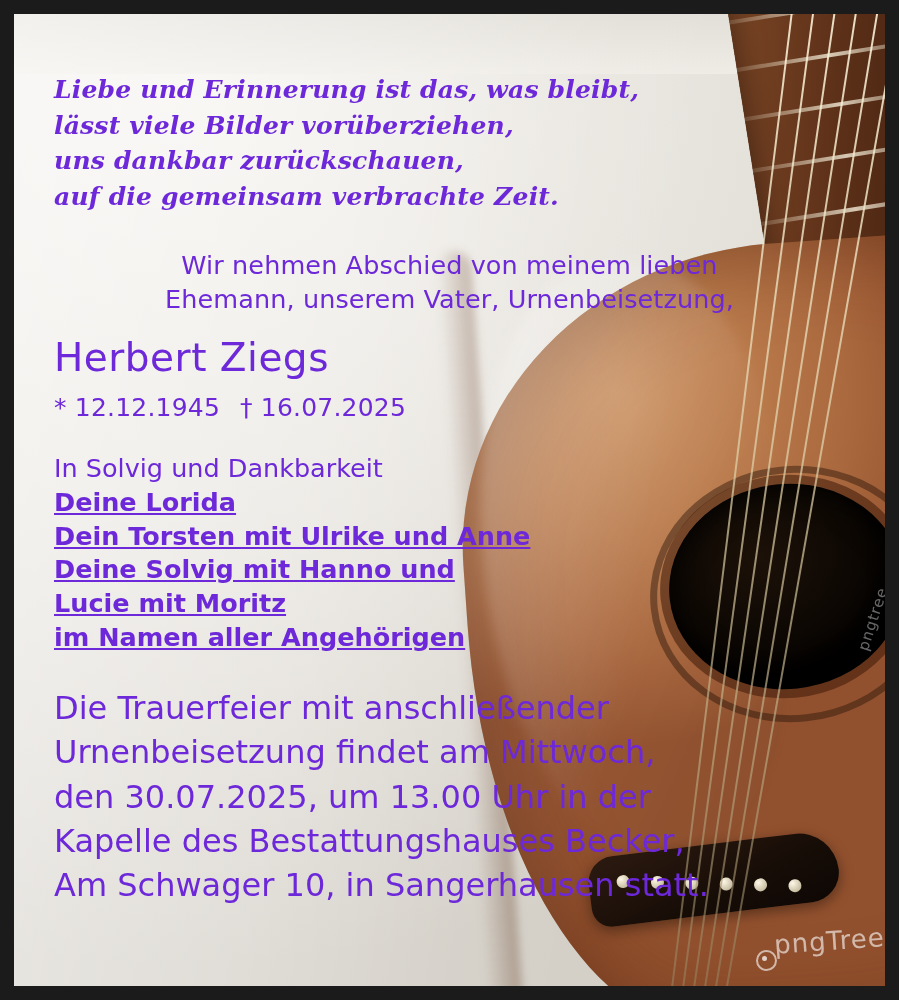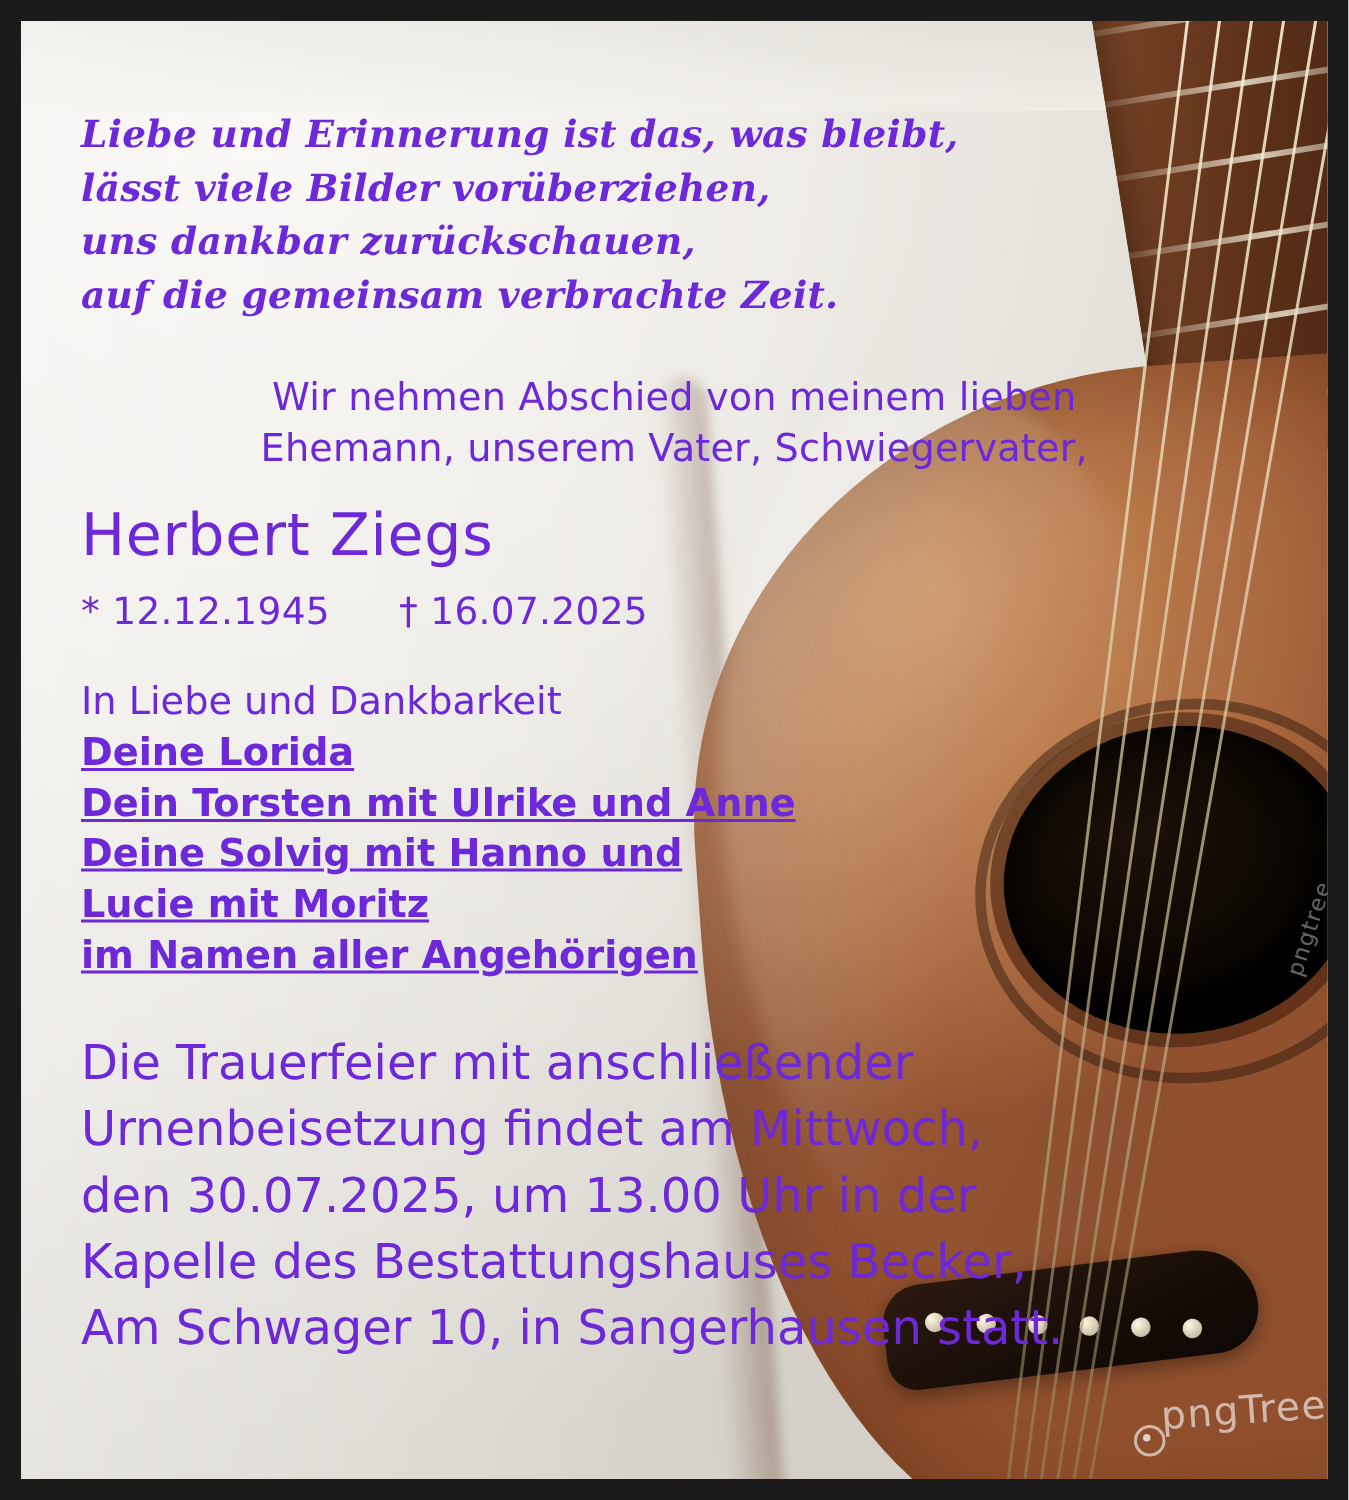--- a/index.html
+++ b/index.html
@@ -178,21 +178,21 @@
     font-size: 39px;
     line-height: 1.05;
     letter-spacing: 0.5px;
     font-weight: 400;
   }
   .dates {
     margin-top: 14px;
     font-size: 25px;
     letter-spacing: 0.2px;
     display: flex;
-    gap: 46px;
+    gap: 20px;
   }
   .thanks {
     margin-top: 30px;
     font-size: 25.5px;
     line-height: 1.32;
   }
   .thanks .plain { font-weight: 400; }
   .thanks .bold { font-weight: bold; text-decoration: underline; }
   .thanks div { white-space: nowrap; }
   .service {
@@ -295,32 +295,32 @@
 
       <div class="verse">
         <div>Liebe und Erinnerung ist das, was bleibt,</div>
         <div>lässt viele Bilder vorüberziehen,</div>
         <div>uns dankbar zurückschauen,</div>
         <div>auf die gemeinsam verbrachte Zeit.</div>
       </div>
 
       <div class="intro">
         <div>Wir nehmen Abschied von meinem lieben</div>
-        <div>Ehemann, unserem Vater, Schwiegervater,</div>
+        <div>Ehemann, unserem Vater, Urnenbeisetzung,</div>
       </div>
 
       <div class="name">Herbert Ziegs</div>
 
       <div class="dates">
         <span>* 12.12.1945</span>
         <span>† 16.07.2025</span>
       </div>
 
       <div class="thanks">
-        <div class="plain">In Liebe und Dankbarkeit</div>
+        <div class="plain">In Solvig und Dankbarkeit</div>
         <div class="bold">Deine Lorida</div>
         <div class="bold">Dein Torsten mit Ulrike und Anne</div>
         <div class="bold">Deine Solvig mit Hanno und</div>
         <div class="bold">Lucie mit Moritz</div>
         <div class="bold">im Namen aller Angehörigen</div>
       </div>
 
       <div class="service">
         <div>Die Trauerfeier mit anschließender</div>
         <div>Urnenbeisetzung findet am Mittwoch,</div>

